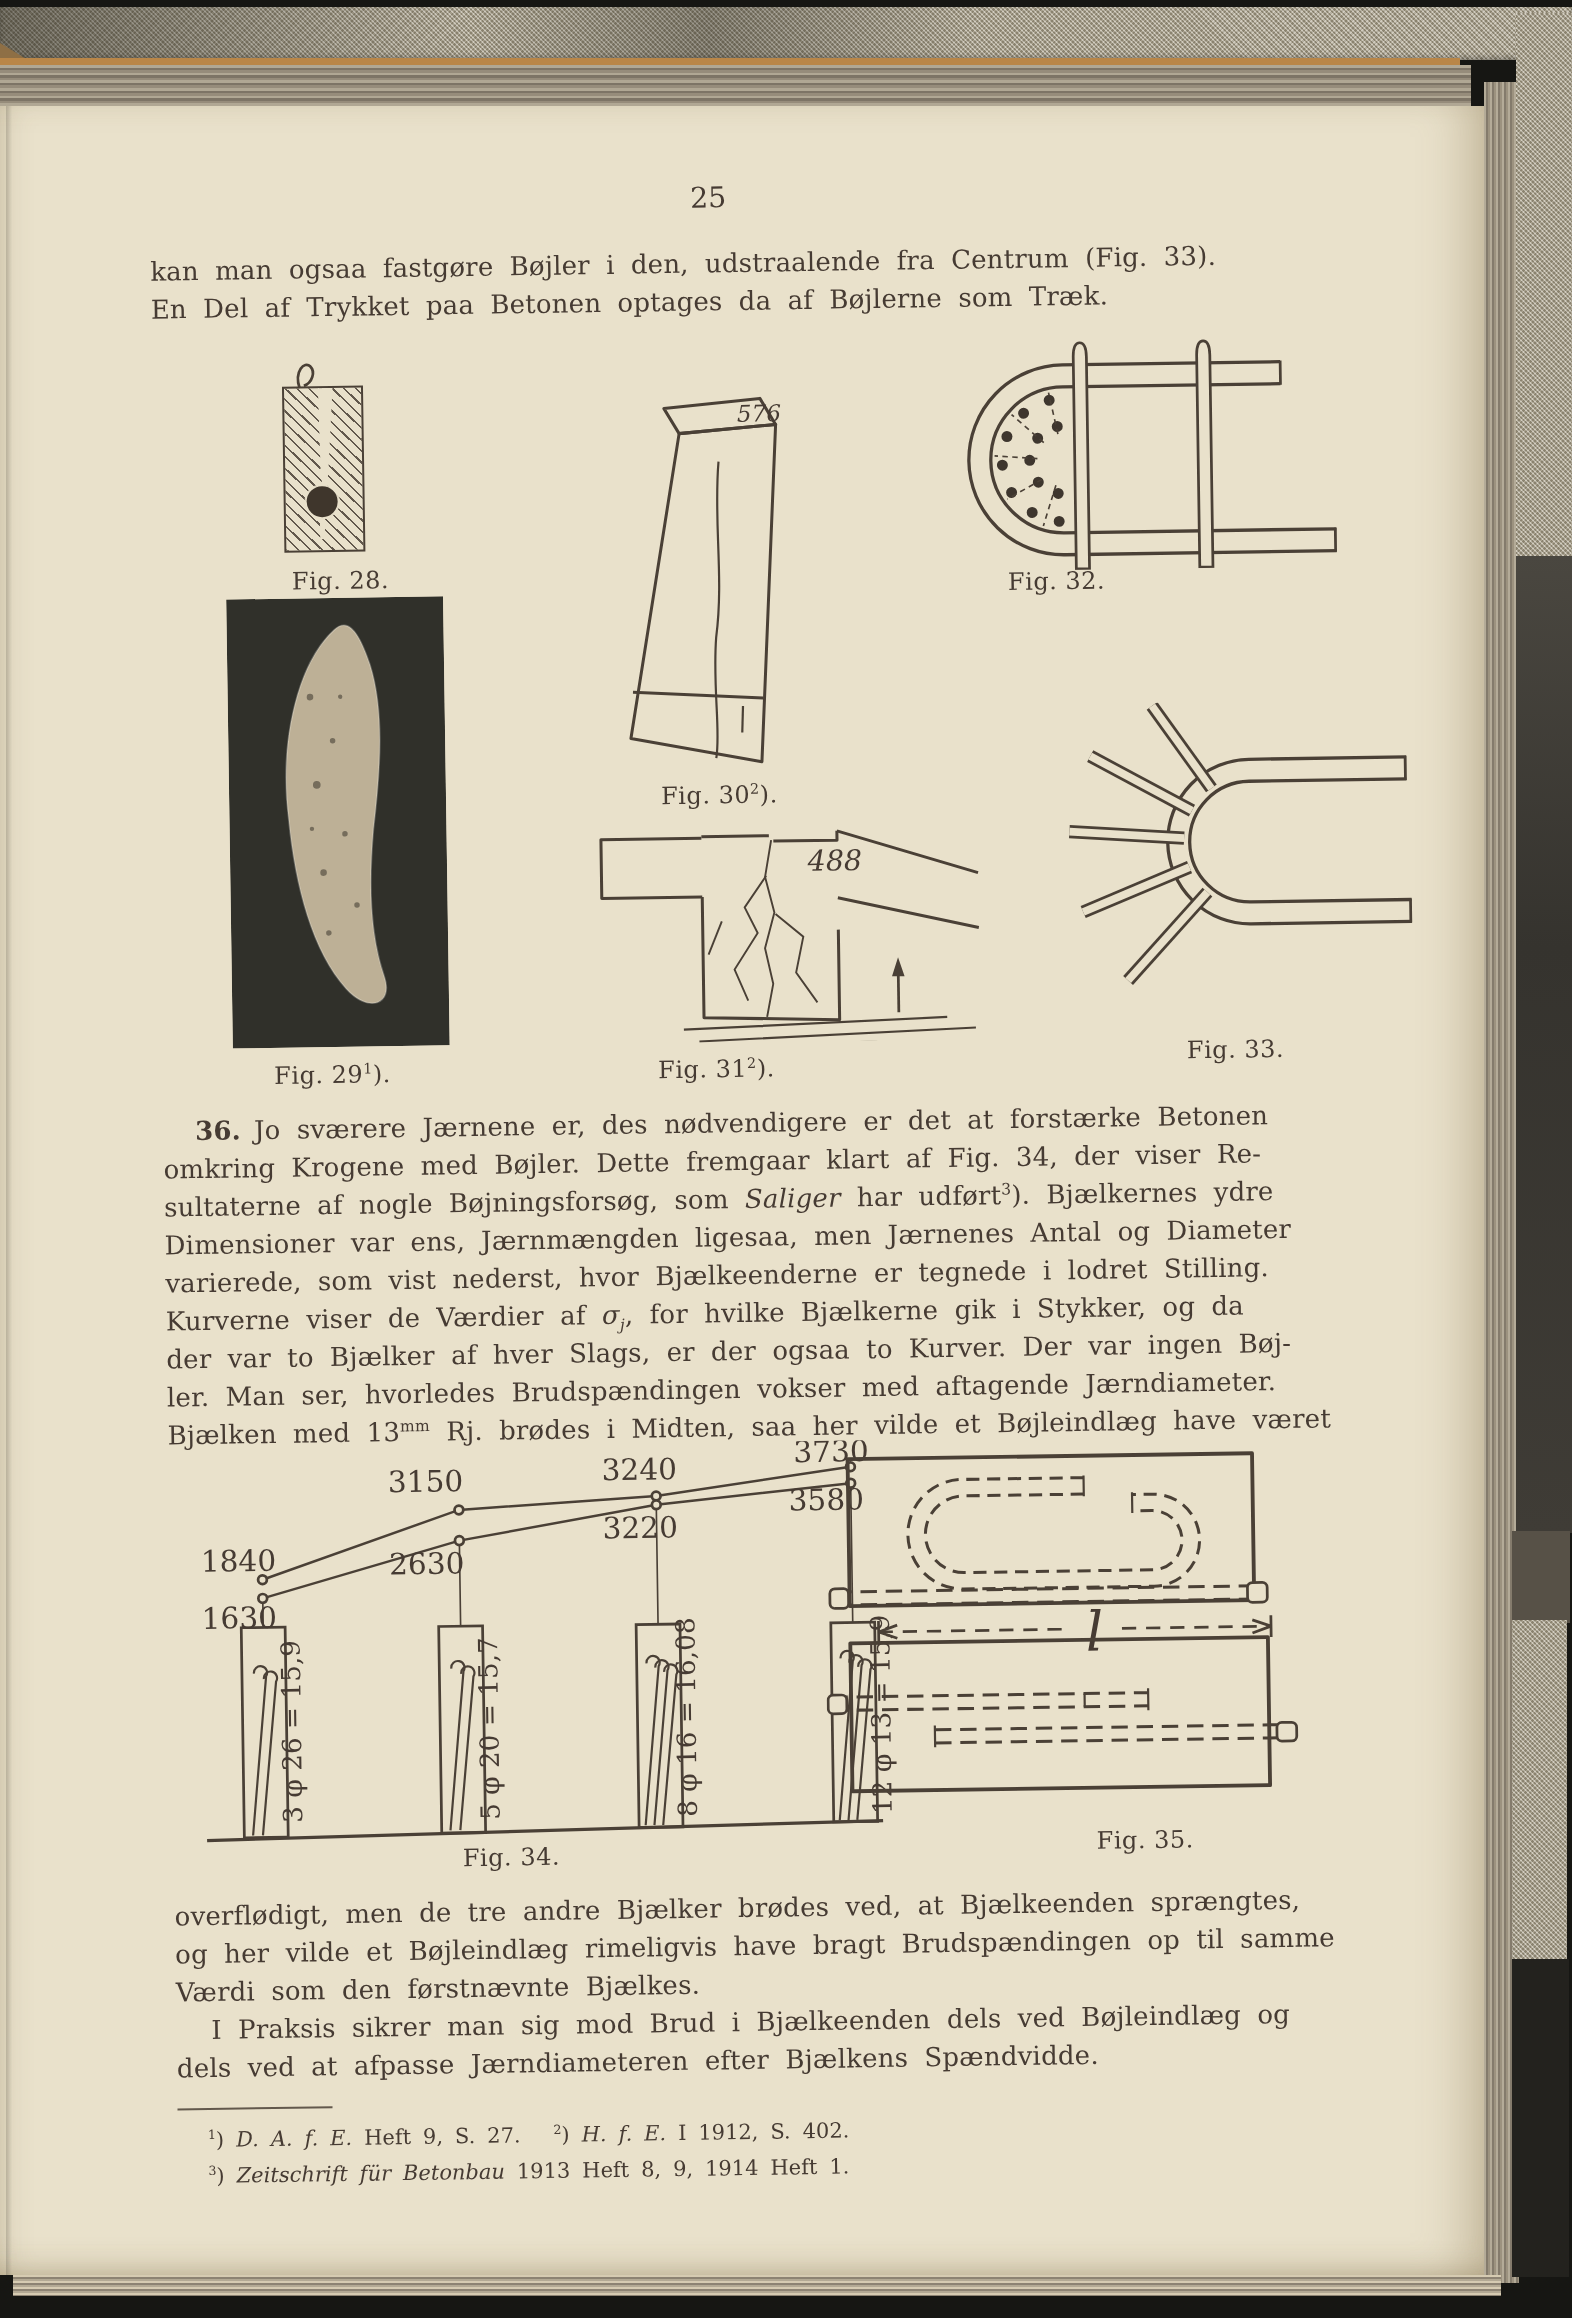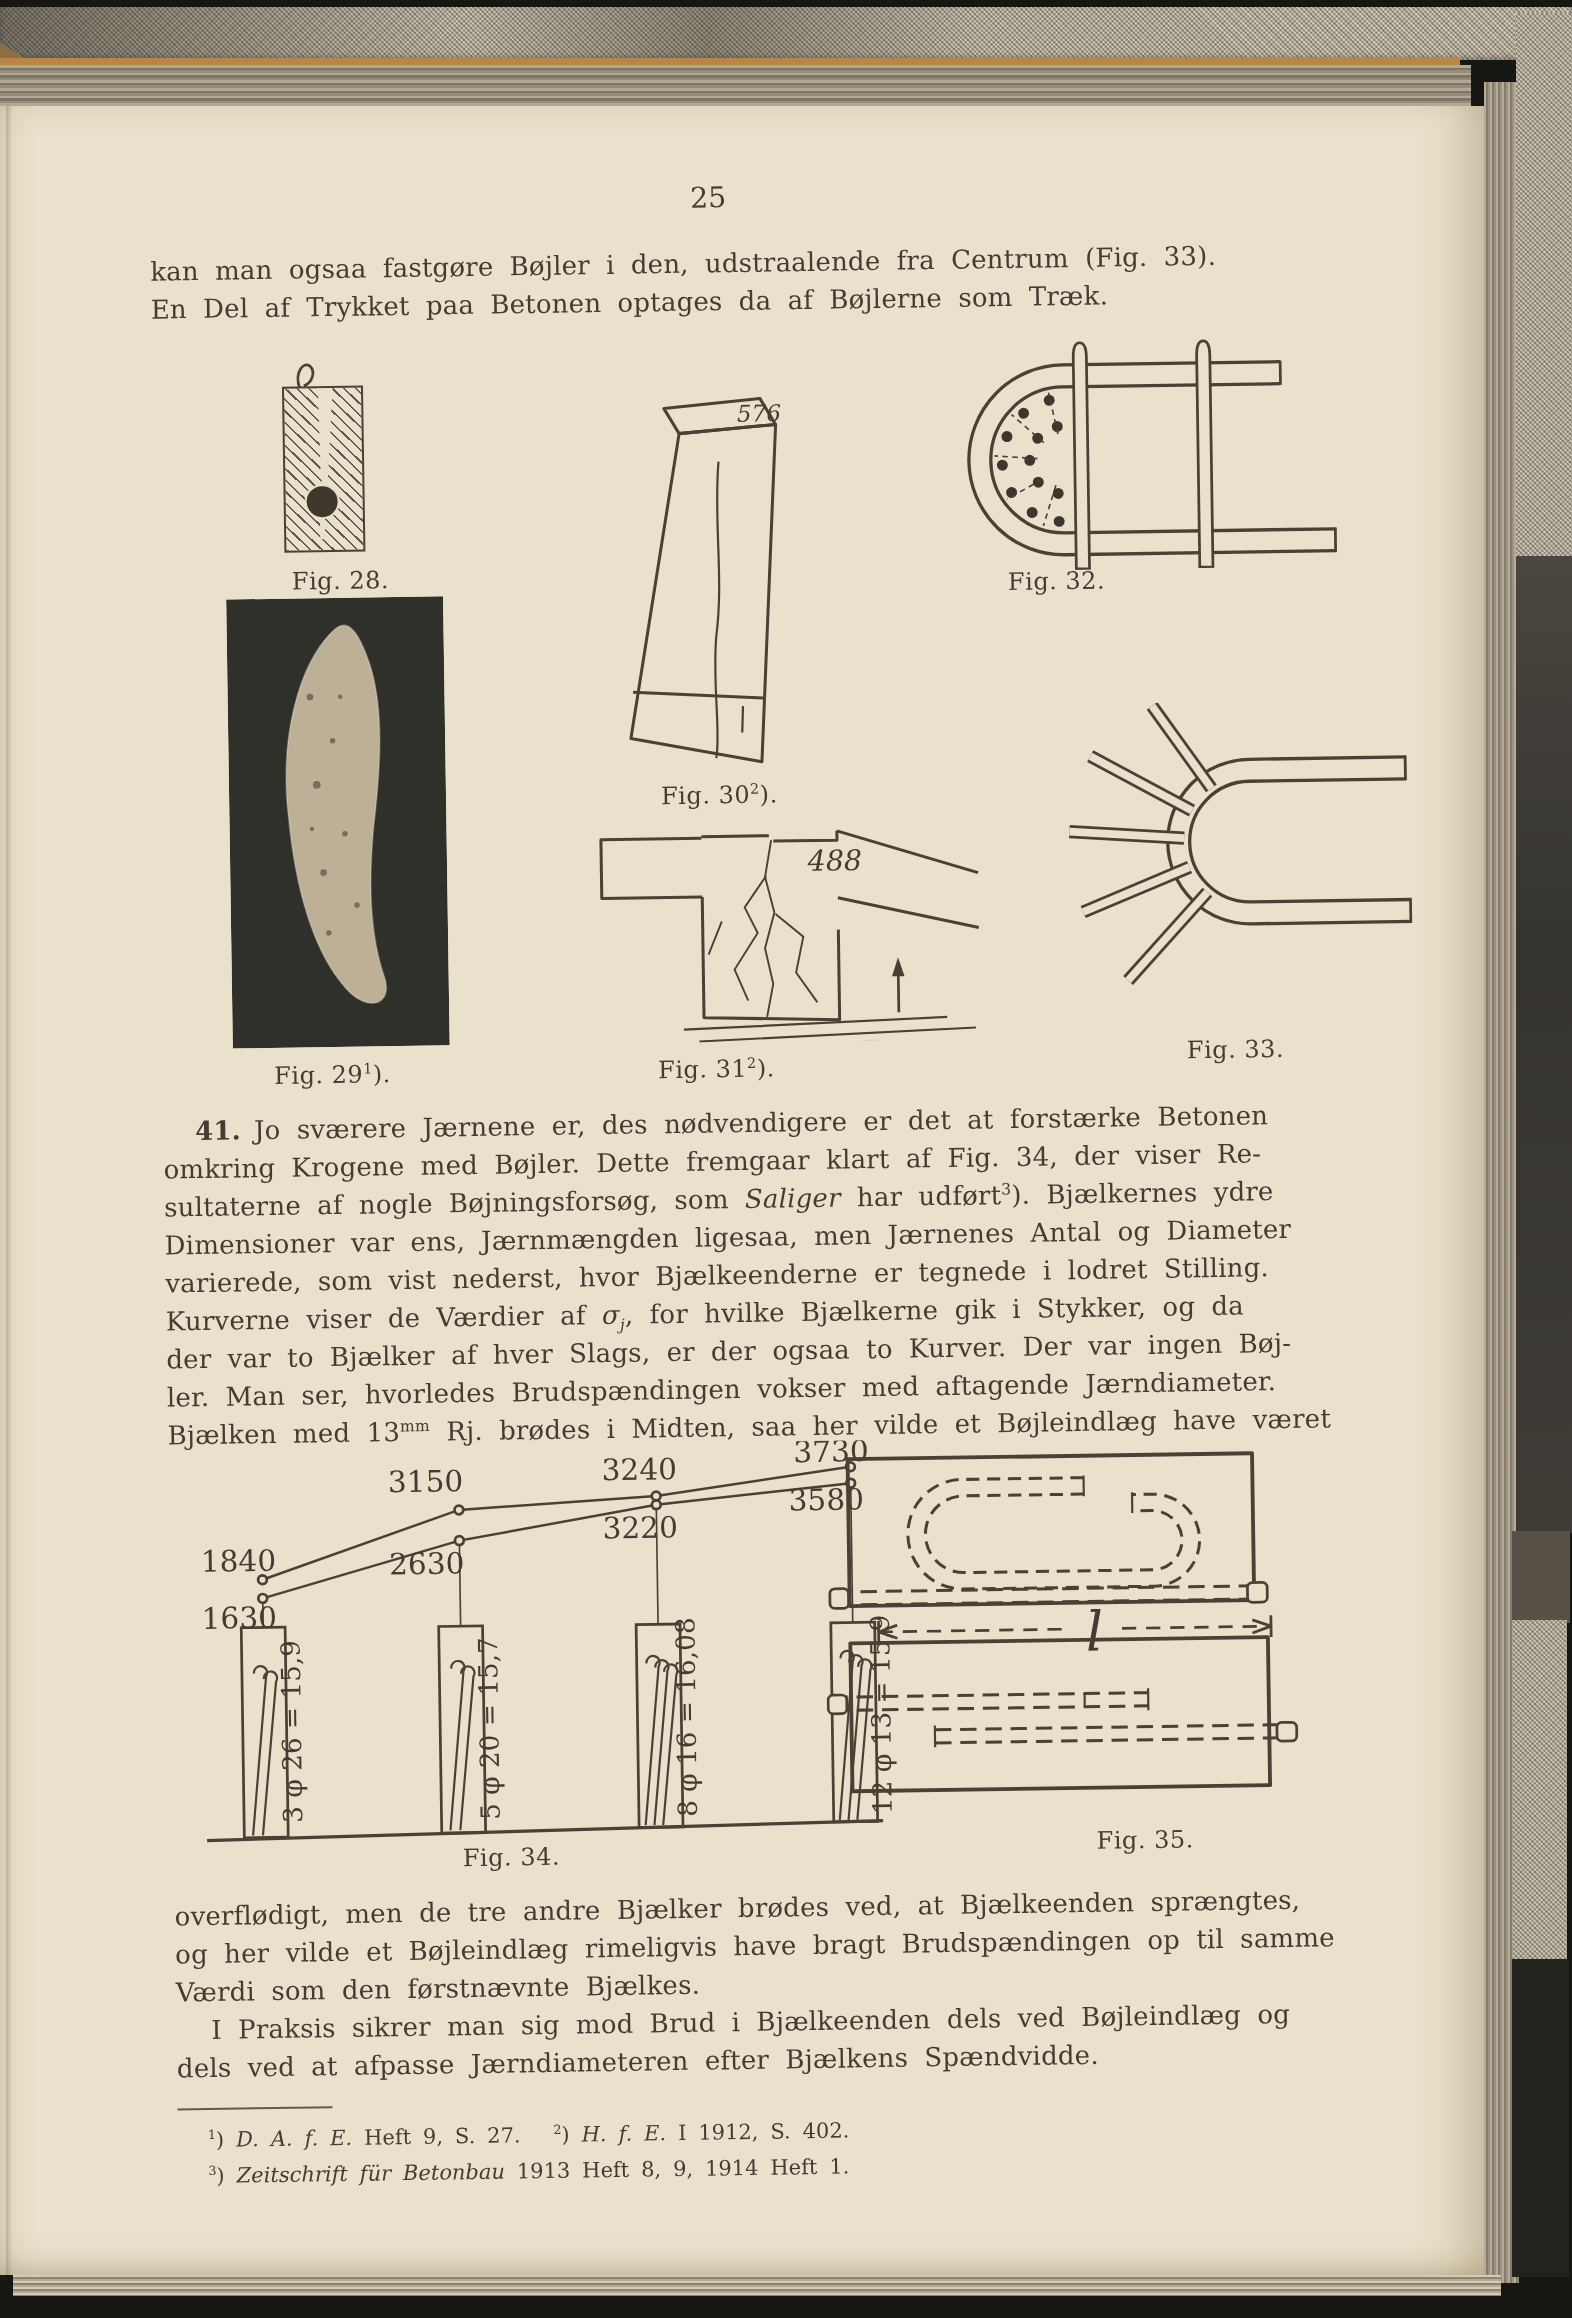--- a/index.html
+++ b/index.html
@@ -205,21 +205,21 @@
           <path d="M245,247 L36,232" stroke="#e9e1cb" stroke-width="14"></path>
         <path d="M254,300 L59,379" stroke="#4a4036" stroke-width="24"></path>
           <path d="M254,300 L59,379" stroke="#e9e1cb" stroke-width="14"></path>
         <path d="M286,346 L139,505" stroke="#4a4036" stroke-width="24"></path>
           <path d="M286,346 L139,505" stroke="#e9e1cb" stroke-width="14"></path>
       </g>
     </svg>
     <div class="caption" style="left:1190px;top:1043px;">Fig. 33.</div>
 
     <div class="abs para p41" style="left:165px;top:1104px;width:1169px;line-height:38px;">
-      <div class="tl"><b>41.</b> Jo sværere Jærnene er, des nødvendigere er det at forstærke Betonen</div>
+      <div class="tl"><b>36.</b> Jo sværere Jærnene er, des nødvendigere er det at forstærke Betonen</div>
       <div class="tl">omkring Krogene med Bøjler. Dette fremgaar klart af Fig. 34, der viser Re-</div>
       <div class="tl">sultaterne af nogle Bøjningsforsøg, som <i>Saliger</i> har udført<sup>3</sup>). Bjælkernes ydre</div>
       <div class="tl">Dimensioner var ens, Jærnmængden ligesaa, men Jærnenes Antal og Diameter</div>
       <div class="tl">varierede, som vist nederst, hvor Bjælkeenderne er tegnede i lodret Stilling.</div>
       <div class="tl">Kurverne viser de Værdier af <i>σ<sub>j</sub></i>, for hvilke Bjælkerne gik i Stykker, og da</div>
       <div class="tl">der var to Bjælker af hver Slags, er der ogsaa to Kurver. Der var ingen Bøj-</div>
       <div class="tl">ler. Man ser, hvorledes Brudspændingen vokser med aftagende Jærndiameter.</div>
       <div class="tl">Bjælken med 13<sup>mm</sup> Rj. brødes i Midten, saa her vilde et Bøjleindlæg have været</div>
     </div>
 

